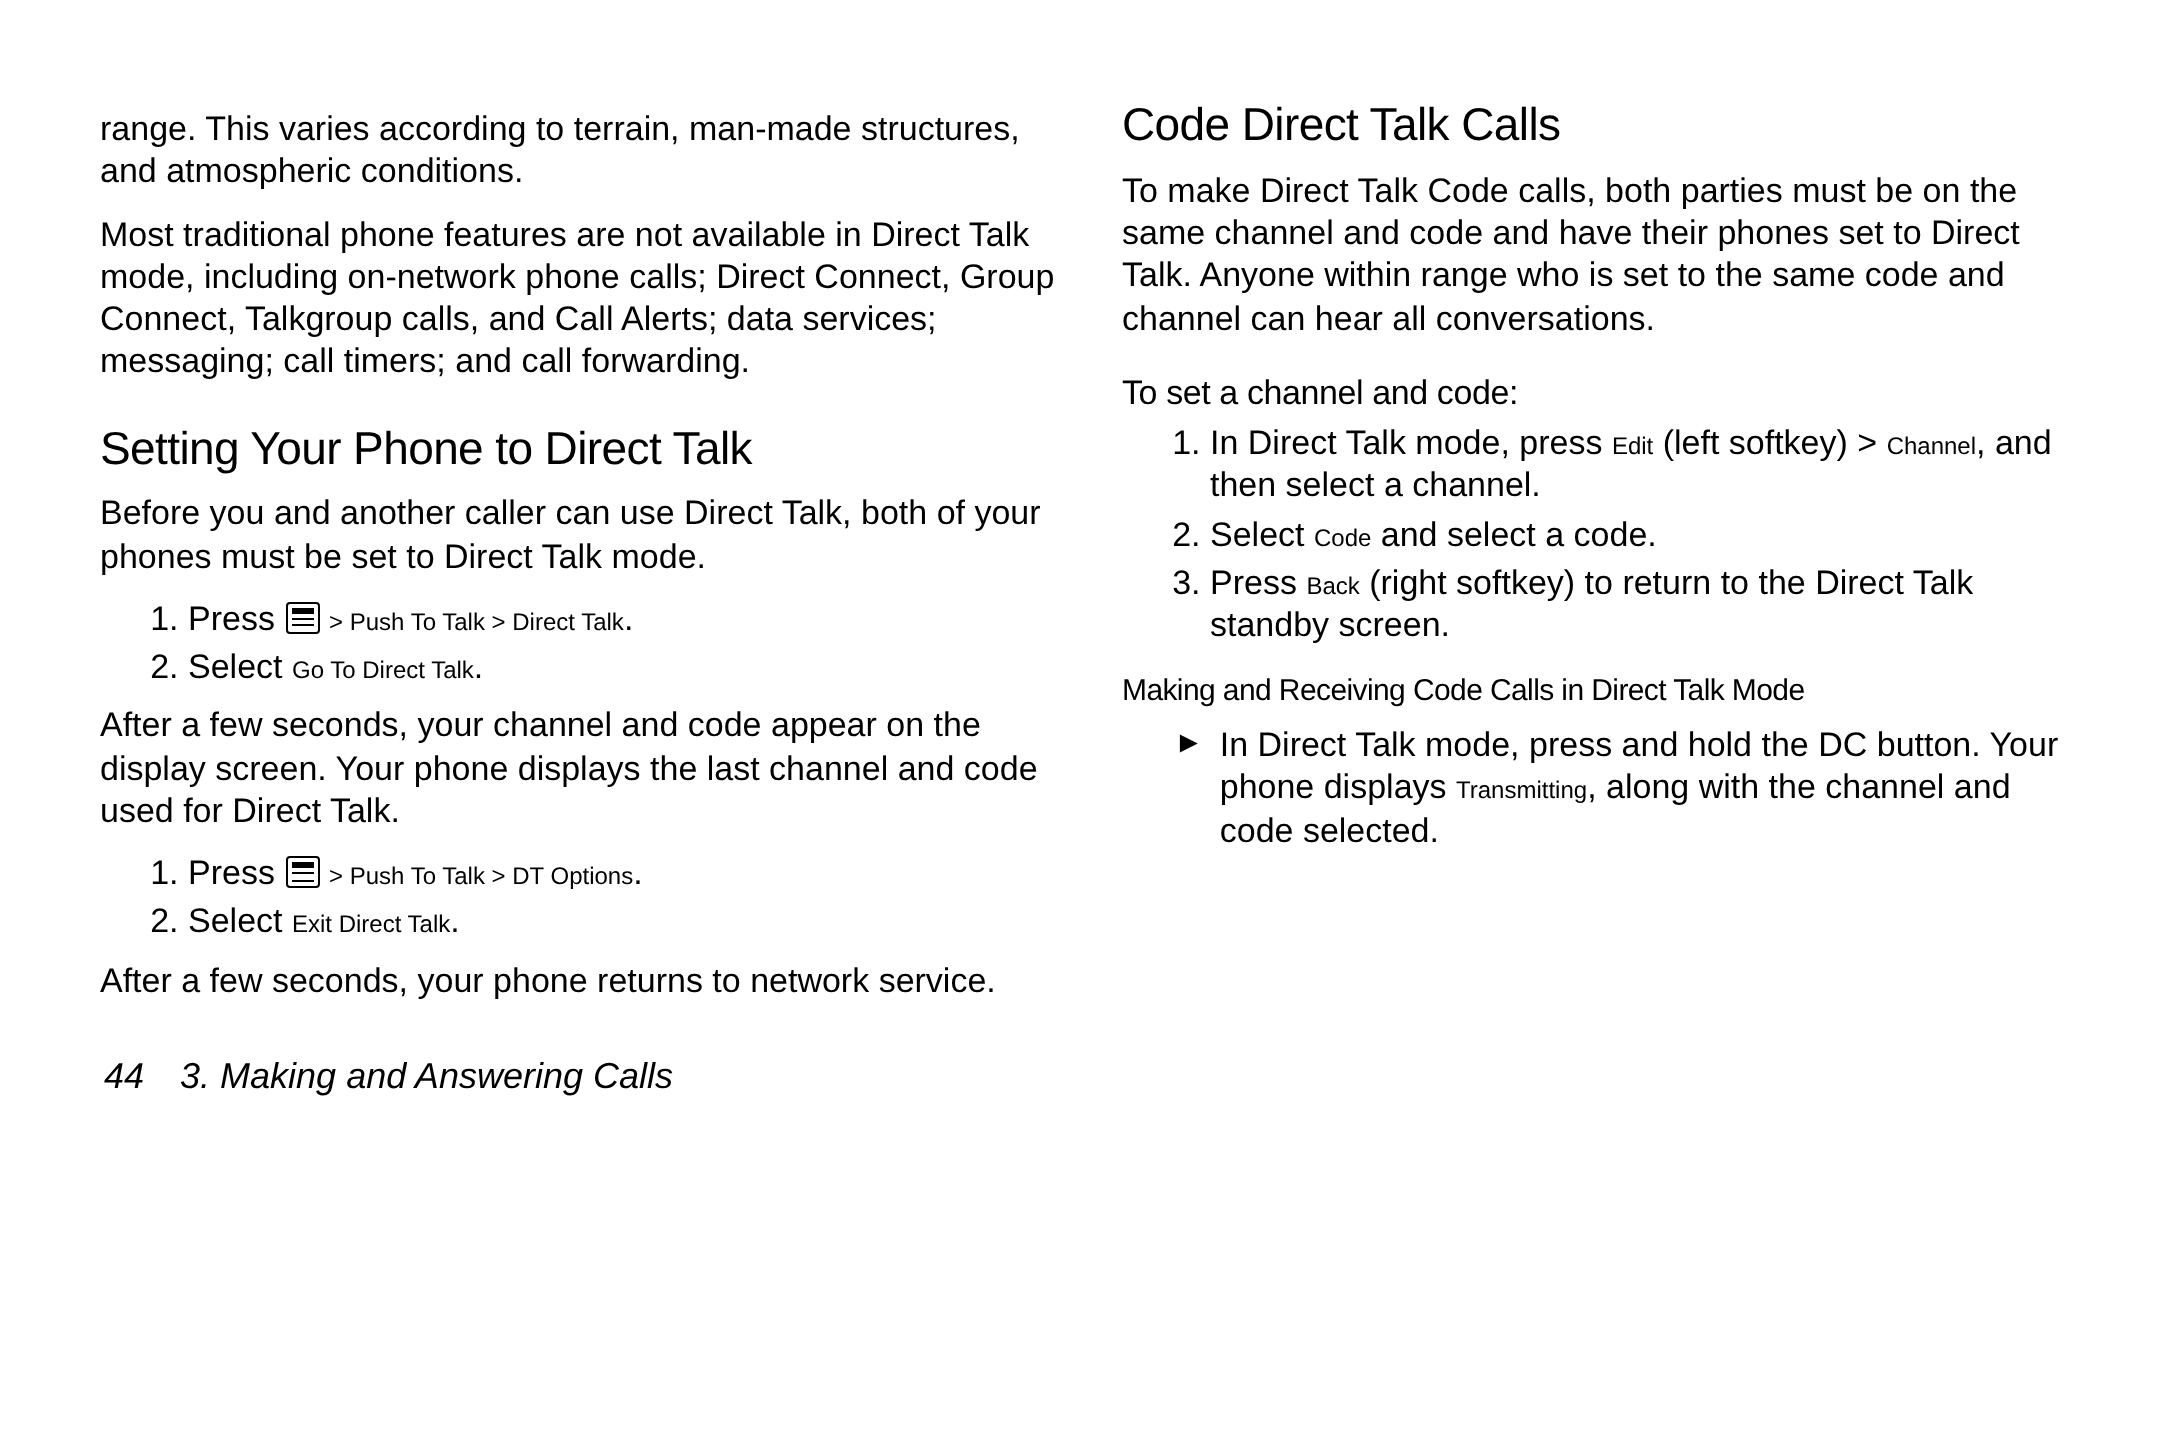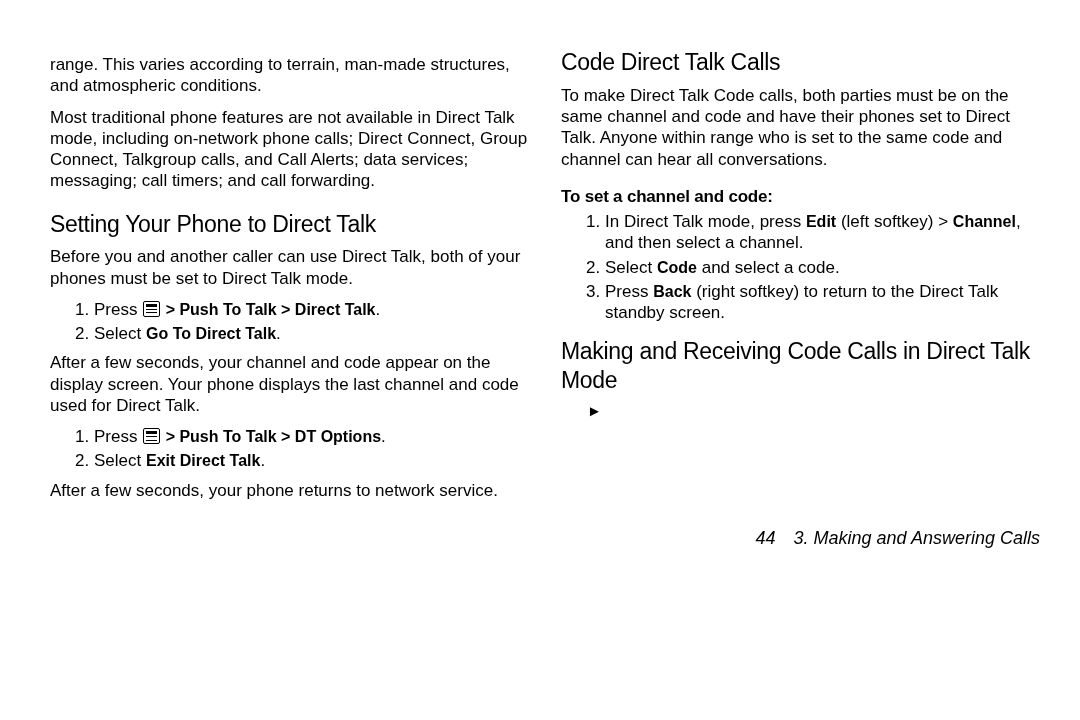--- a/index.html
+++ b/index.html
@@ -31,41 +31,40 @@
     min-width: 0;
   }
   h2.section {
     font-weight: normal;
     font-size: 23px;
     margin: 18px 0 8px 0;
     letter-spacing: -0.3px;
   }
   h3.subsec {
     font-weight: normal;
-    font-size: 23px;
+    font-size: 15px;
     margin: 14px 0 6px 0;
     letter-spacing: -0.3px;
   }
   p {
     margin: 6px 0 10px 0;
   }
   p.lead {
     font-size: 17px;
     letter-spacing: -0.2px;
     margin: 16px 0 4px 0;
-    font-weight: bold;
   }
   ol {
     margin: 4px 0 8px 0;
     padding-left: 44px;
   }
   ol li {
     margin: 3px 0;
   }
-  .b { font-weight: bold; font-size: 16px; text-align: center;}
+  .b { font-weight: normal; font-size: 12px; text-align: center;}
   .bullet {
     display: flex;
     gap: 8px;
     padding-left: 26px;
     margin: 4px 0 8px 0;
   }
   .bullet .mark {
     flex: 0 0 auto;
     font-size: 15px;
     line-height: 1.35;
@@ -96,21 +95,20 @@
       linear-gradient(#000,#000) left bottom/100% 1.3px no-repeat;
   }
   .footer {
     display: flex;
     align-items: baseline;
     gap: 18px;
     font-style: italic;
     font-size: 18px;
     margin-top: 16px;
     padding-left: 2px;
-    justify-content: flex-end;
   }
   .footer .pnum { font-style: italic; }
 </style>
 </head>
 <body>
 
 <div class="page">
   <div class="cols">
 
     <div class="col">
@@ -157,20 +155,23 @@
         </li>
         <li>
           <span>Press </span><span class="b">Back</span><span> (right softkey) to return to the Direct Talk standby screen.</span>
         </li>
       </ol>
 
       <h3 class="subsec">Making and Receiving Code Calls in Direct Talk Mode</h3>
 
       <div class="bullet">
         <span class="mark">►</span>
+        <div>
+          <span>In Direct Talk mode, press and hold the DC button. Your phone displays </span><span class="b">Transmitting</span><span>, along with the channel and code selected.</span>
+        </div>
       </div>
 
     </div>
 
   </div>
 
   <div class="footer">
     <span class="pnum">44</span>
     <span>3. Making and Answering Calls</span>
   </div>

